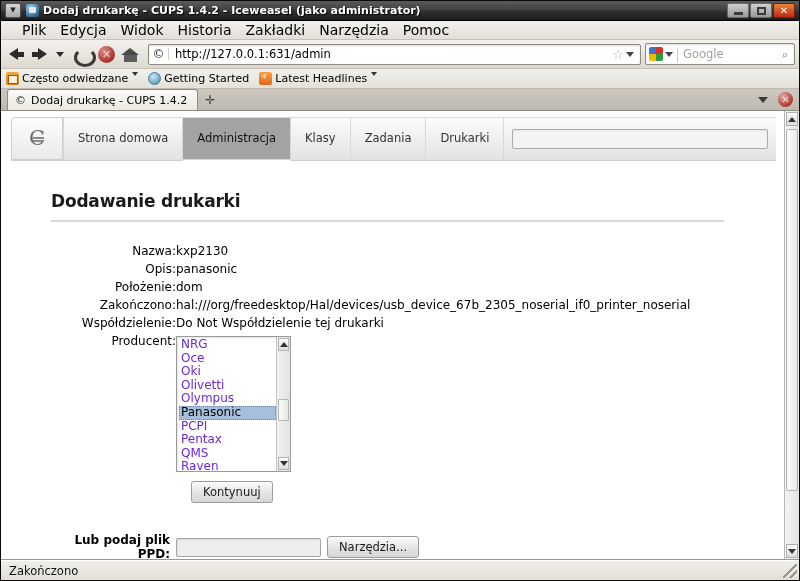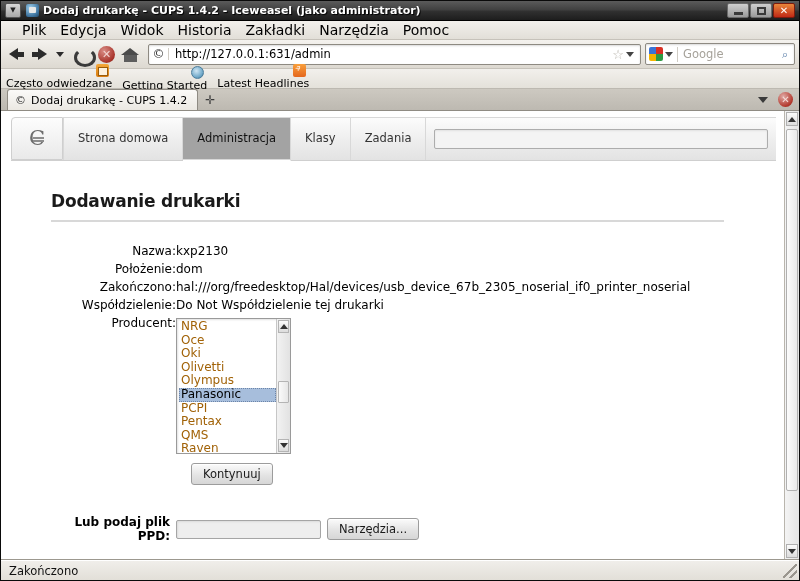--- a/index.html
+++ b/index.html
@@ -167,21 +167,21 @@
   }
 
   
   .bookmarks {
     flex: 0 0 20px; height: 20px;
     background: linear-gradient(to bottom,#f2f0ec,#e4e1da);
     display: flex; align-items: center; padding-left: 5px;
     border-bottom: 1px solid #bdb9b1;
     font-size: 11px; color: #000;
   }
-  .bm { display:flex; align-items:flex-end; margin-right: 10px; white-space: nowrap; flex-direction: column; }
+  .bm { display:flex; align-items:flex-start; margin-right: 10px; white-space: nowrap; }
   .bm-ico { width:13px; height:13px; margin-right:3px; border-radius:2px; }
   .bm-ico.folder {
     background: linear-gradient(to bottom,#f5a83a,#d97c10);
     position: relative;
   }
   .bm-ico.folder:after{
     content:""; position:absolute; left:2px; top:3px; width:8px; height:7px;
     background:#fdf0dc; border:1px solid #9a5c08;
   }
   .bm-ico.globe {
@@ -306,21 +306,21 @@
 
   .listbox {
     width: 115px; height: 136px; margin-top: 2px;
     border: 1px solid #9a9a9a;
     background: #ffffff;
     display: flex; overflow: hidden;
     box-shadow: inset 1px 1px 2px rgba(0,0,0,.12);
   }
   .lb-items { flex: 1 1 auto; padding: 1px 0 0 2px; }
   .lb-opt {
-    font-size: 12px; line-height: 13.6px; color: #a16207; padding-left: 2px;
+    font-size: 12px; line-height: 13.6px; color: #6d28d9; padding-left: 2px;
     white-space: nowrap;
   }
   .lb-opt.sel { background: #a7bedc; color:#000; outline: 1px dotted #6d85a8; outline-offset:-1px; }
   .lb-scroll {
     flex: 0 0 14px; background: linear-gradient(to right,#f2f2f2,#e2e2e2);
     border-left: 1px solid #c6c6c6;
     display: flex; flex-direction: column; position: relative;
   }
   .sb-btn {
     height: 13px; flex: 0 0 13px;
@@ -492,34 +492,39 @@
     <div class="page">
 
       <div class="cups-nav">
         <div class="cups-logo">
           <span class="c">C</span>
         </div>
         <div class="cnav first">Strona domowa</div>
         <div class="cnav active">Administracja</div>
         <div class="cnav">Klasy</div>
         <div class="cnav">Zadania</div>
+        <div class="cnav">Drukarki</div>
         <div class="cnav-searchwrap">
           <div class="cnav-search"></div>
         </div>
       </div>
 
       <div class="content">
         <div class="pg-title">Dodawanie drukarki</div>
         <div class="hr"></div>
 
         <table class="form">
           <tbody>
               <tr>
             <td class="lab">Nazwa:</td>
             <td class="val">kxp2130</td>
+          </tr>
+          <tr>
+            <td class="lab">Opis:</td>
+            <td class="val">panasonic</td>
           </tr>
           <tr>
             <td class="lab">Położenie:</td>
             <td class="val">dom</td>
           </tr>
           <tr>
             <td class="lab">Zakończono:</td>
             <td class="val">hal:///org/freedesktop/Hal/devices/usb_device_67b_2305_noserial_if0_printer_noserial</td>
           </tr>
           <tr>

